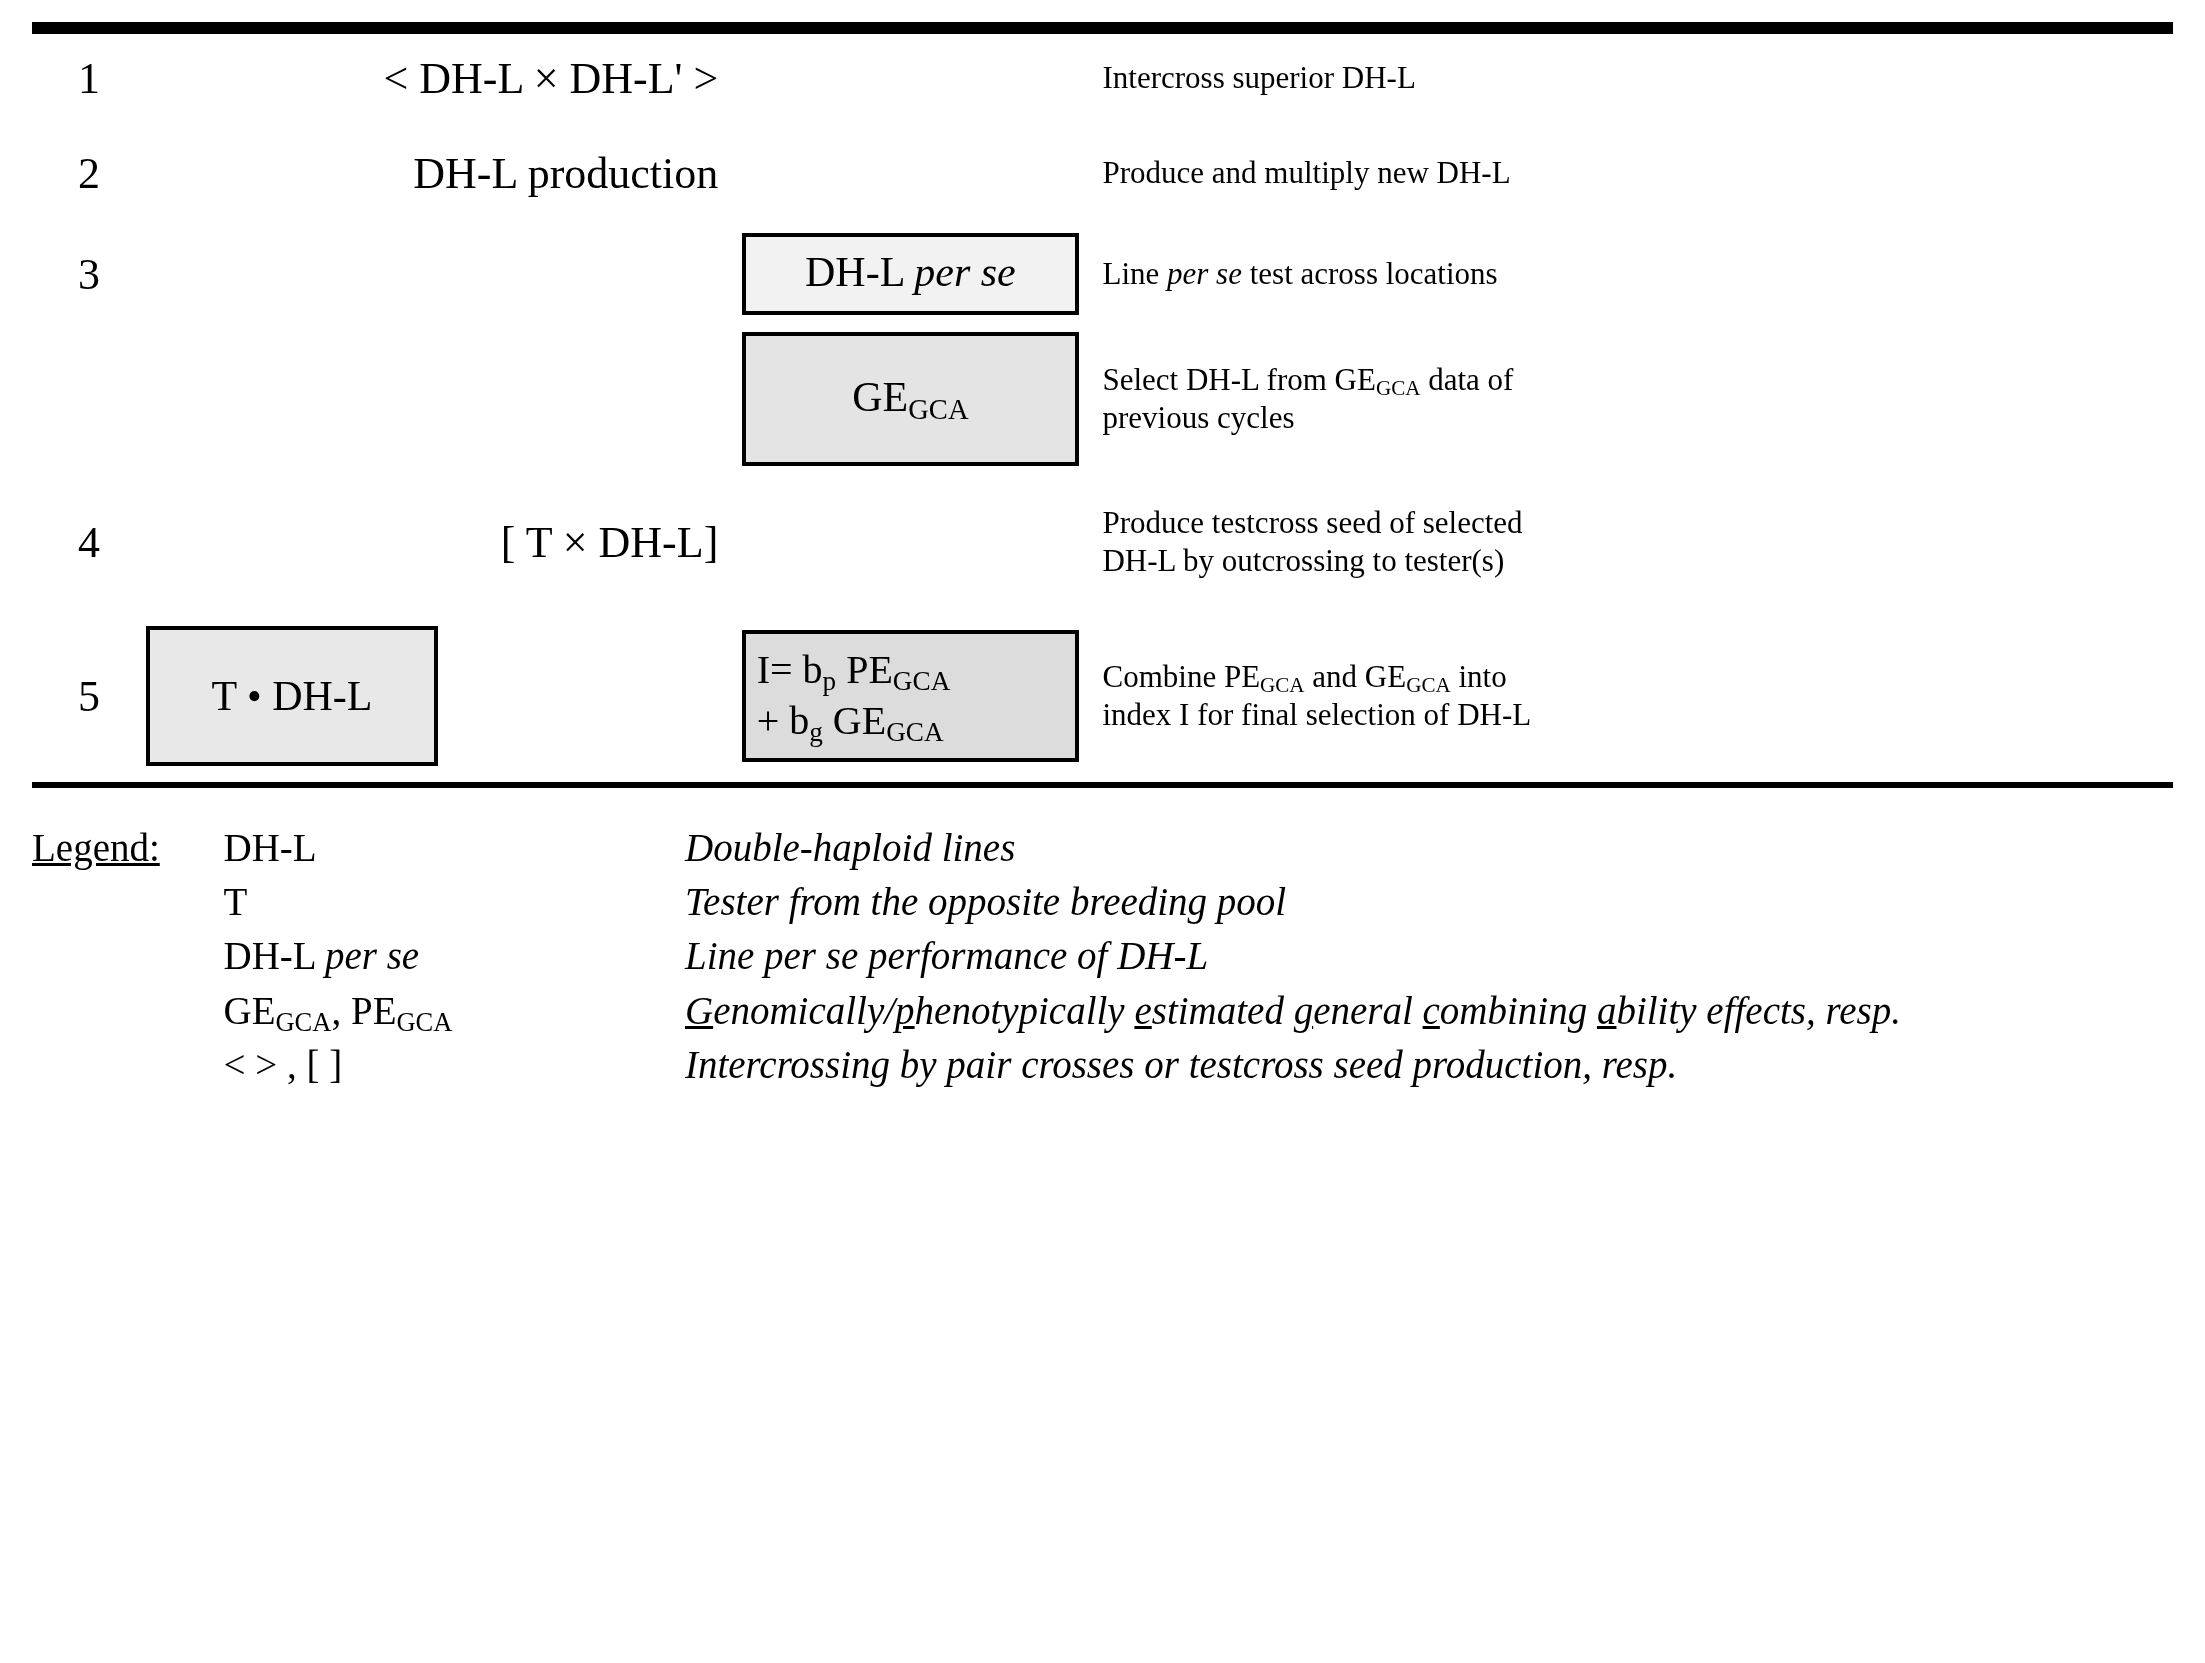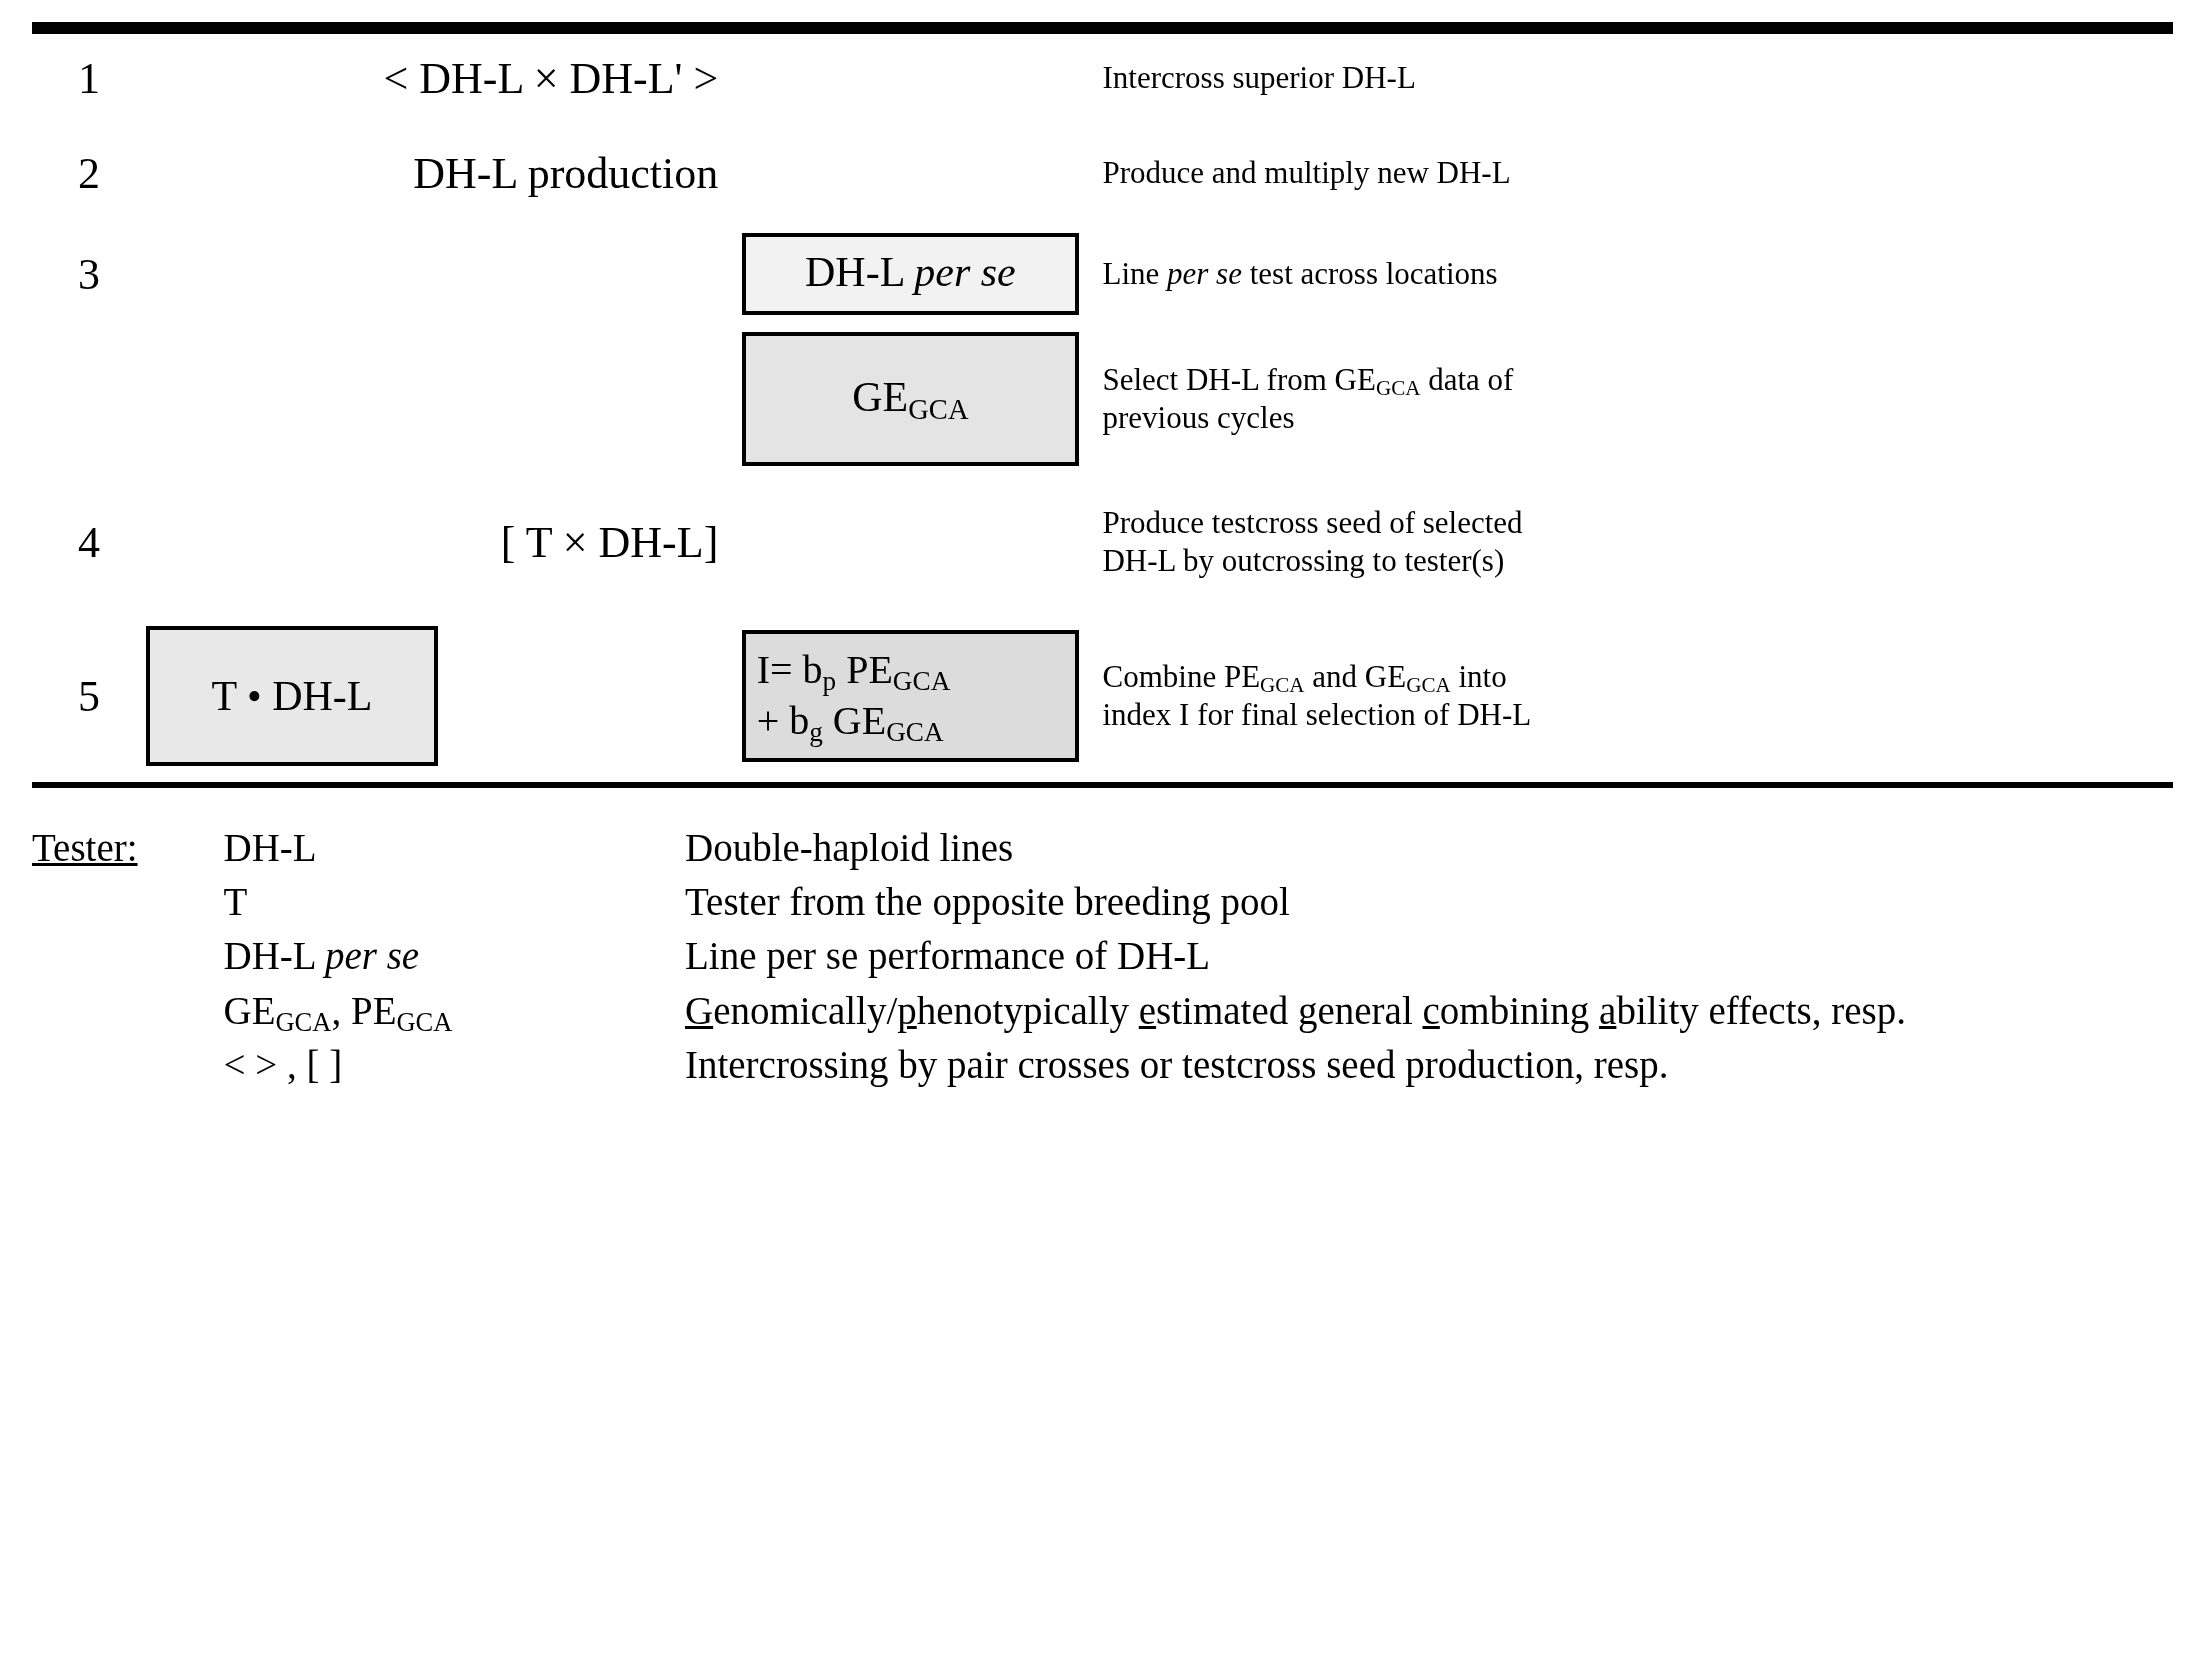--- a/index.html
+++ b/index.html
@@ -145,21 +145,21 @@
   .legend col.l-term { width: 464px; }
   .legend col.l-desc { width: 1494px; }
   .legend td {
     padding: 0 0 10.8px 0;
     vertical-align: top;
     font-size: 39px;
     line-height: 1.12;
   }
   .legend .lab { text-decoration: underline; }
   .legend .term { padding-left: 9.4px; }
-  .legend .desc { padding-left: 6.7px; }
+  .legend .desc { padding-left: 6.7px; font-style: italic; }
   .swatch {
     display: inline-block;
     width: 357px;
     height: 53px;
     border: 4.7px solid #000;
     background: #e4e4e4;
     box-sizing: border-box;
     vertical-align: middle;
   }
   tr.leg-swatch td { padding-bottom: 15px; padding-top: 6.7px; }
@@ -264,21 +264,21 @@
 
   <table class="legend">
     <colgroup>
       <col class="l-lab">
         <col class="l-term">
         <col class="l-desc">
     </colgroup>
     <tbody>
 
       <tr>
-        <td class="lab">Tester:</td>
+        <td class="lab">Legend:</td>
         <td class="term">DH-L</td>
         <td class="desc">Double-haploid lines</td>
       </tr>
 
       <tr>
         <td></td>
         <td class="term">T</td>
         <td class="desc">Tester from the opposite breeding pool</td>
       </tr>
 

